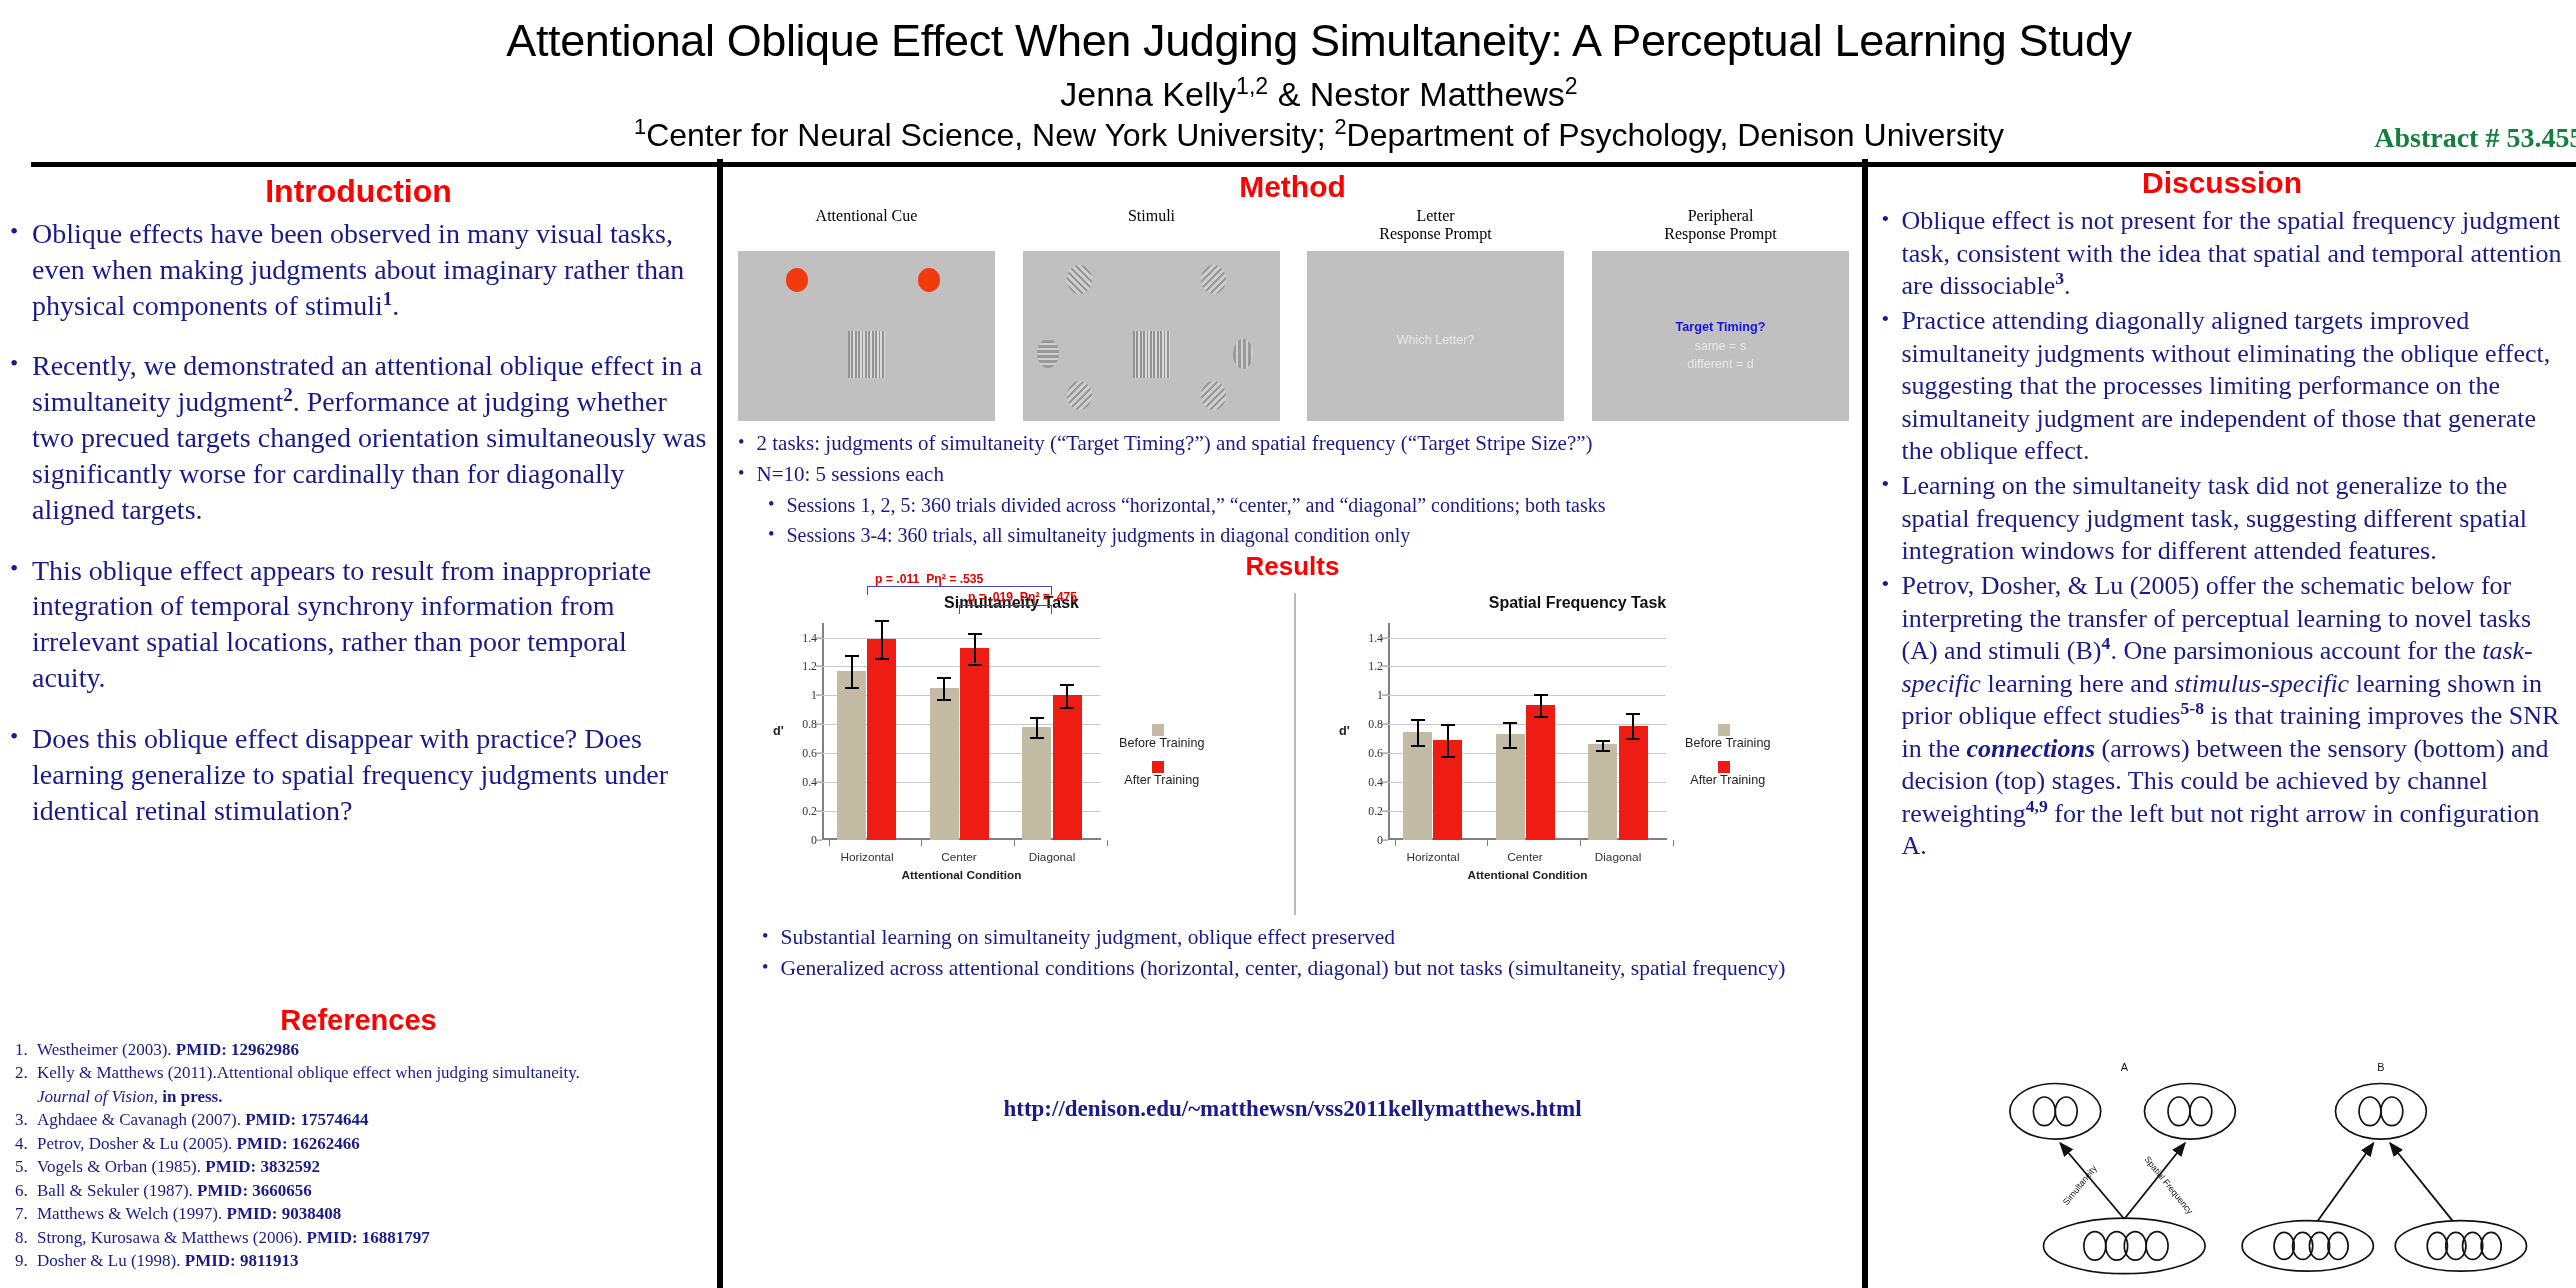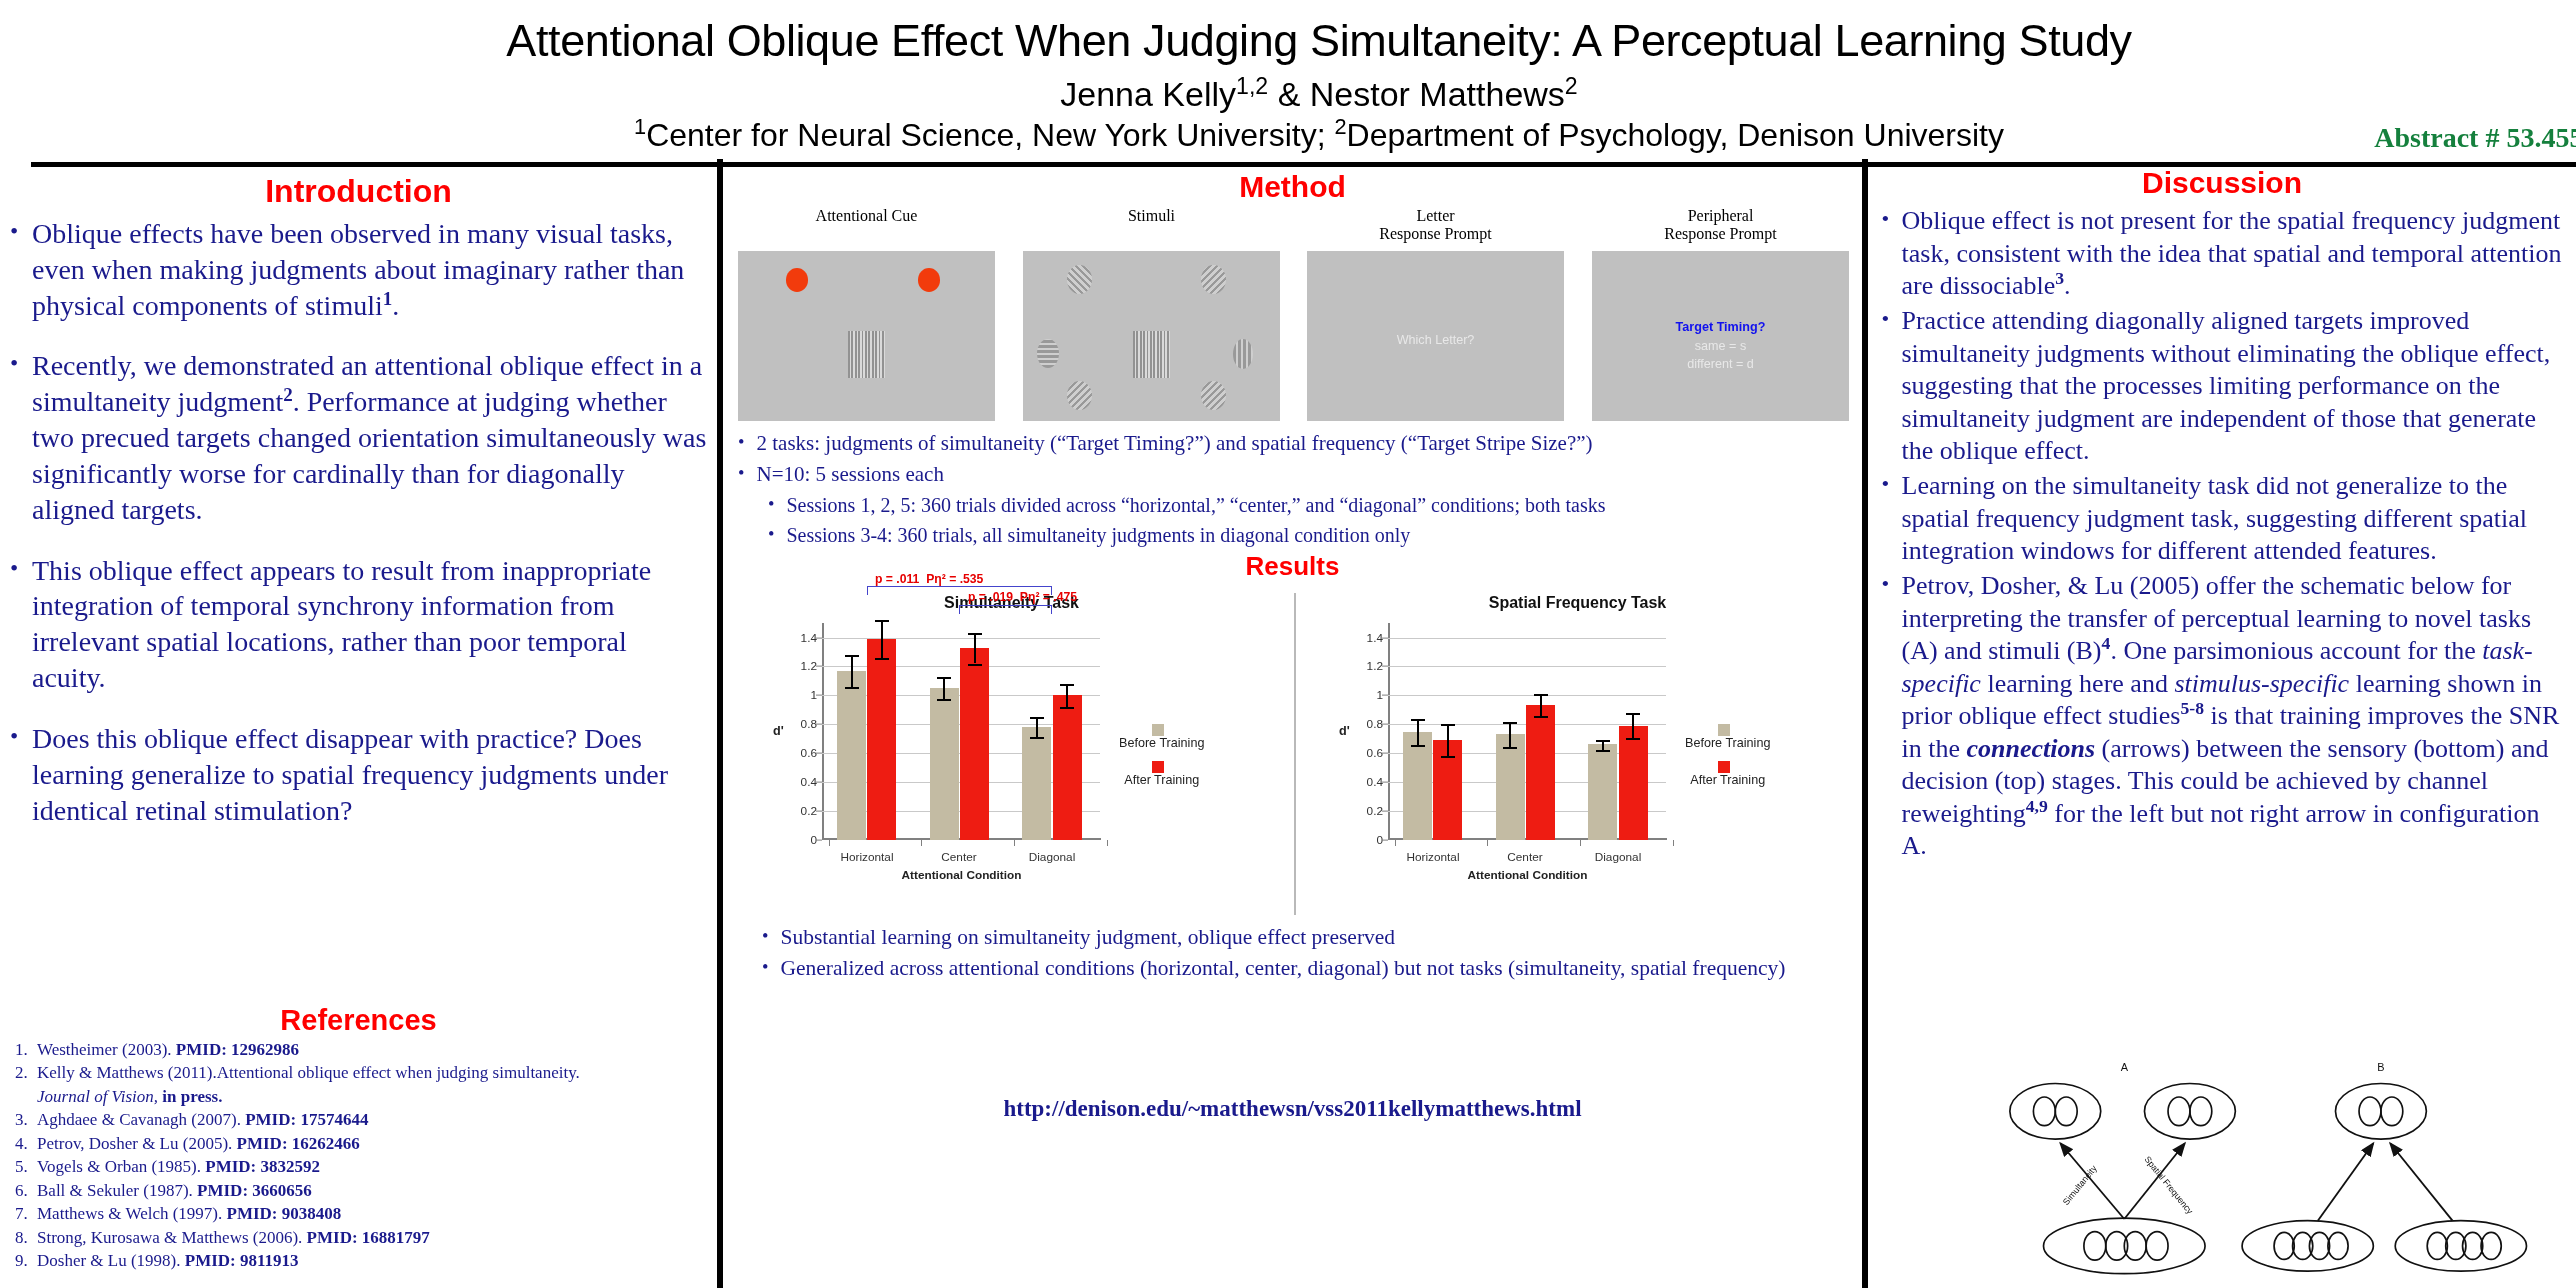--- a/index.html
+++ b/index.html
@@ -139,21 +139,21 @@
     font-family:"Liberation Sans", sans-serif; font-weight:bold; font-size:16px; color:#111;
   }
   .plot {
     position:absolute; left:84px; top:40px; width:278px; height:217px;
   }
   .plot .axis-y { position:absolute; left:0; top:0; width:1.7px; height:217px; background:#808080; }
   .plot .axis-x { position:absolute; left:0; bottom:0; width:279px; height:1.7px; background:#808080; }
   .gridline { position:absolute; left:0; width:278px; height:0.8px; background:#c9c9c9; }
   .ytick {
     position:absolute; right:283px; transform:translateY(-50%);
-    font-family:Liberation Sans, sans-serif; font-size:11.8px; color:#333;
+    font-family:Liberation Serif, serif; font-size:11.8px; color:#333;
     width:34px; text-align:right;
   }
   .ytick-mark { position:absolute; left:-5.9px; width:5.9px; height:0.8px; background:#808080; transform:translateY(-50%); }
   .bar { position:absolute; bottom:0; }
   .bar.before { background:#c3bba3; }
   .bar.after  { background:#ee1c12; }
   .errbar { position:absolute; width:1.7px; background:#000; }
   .errcap { position:absolute; width:13.5px; height:1.7px; background:#000; }
   .xtick-mark { position:absolute; bottom:-5.9px; width:0.8px; height:5.9px; background:#808080; }
   .xlabel-cat {

